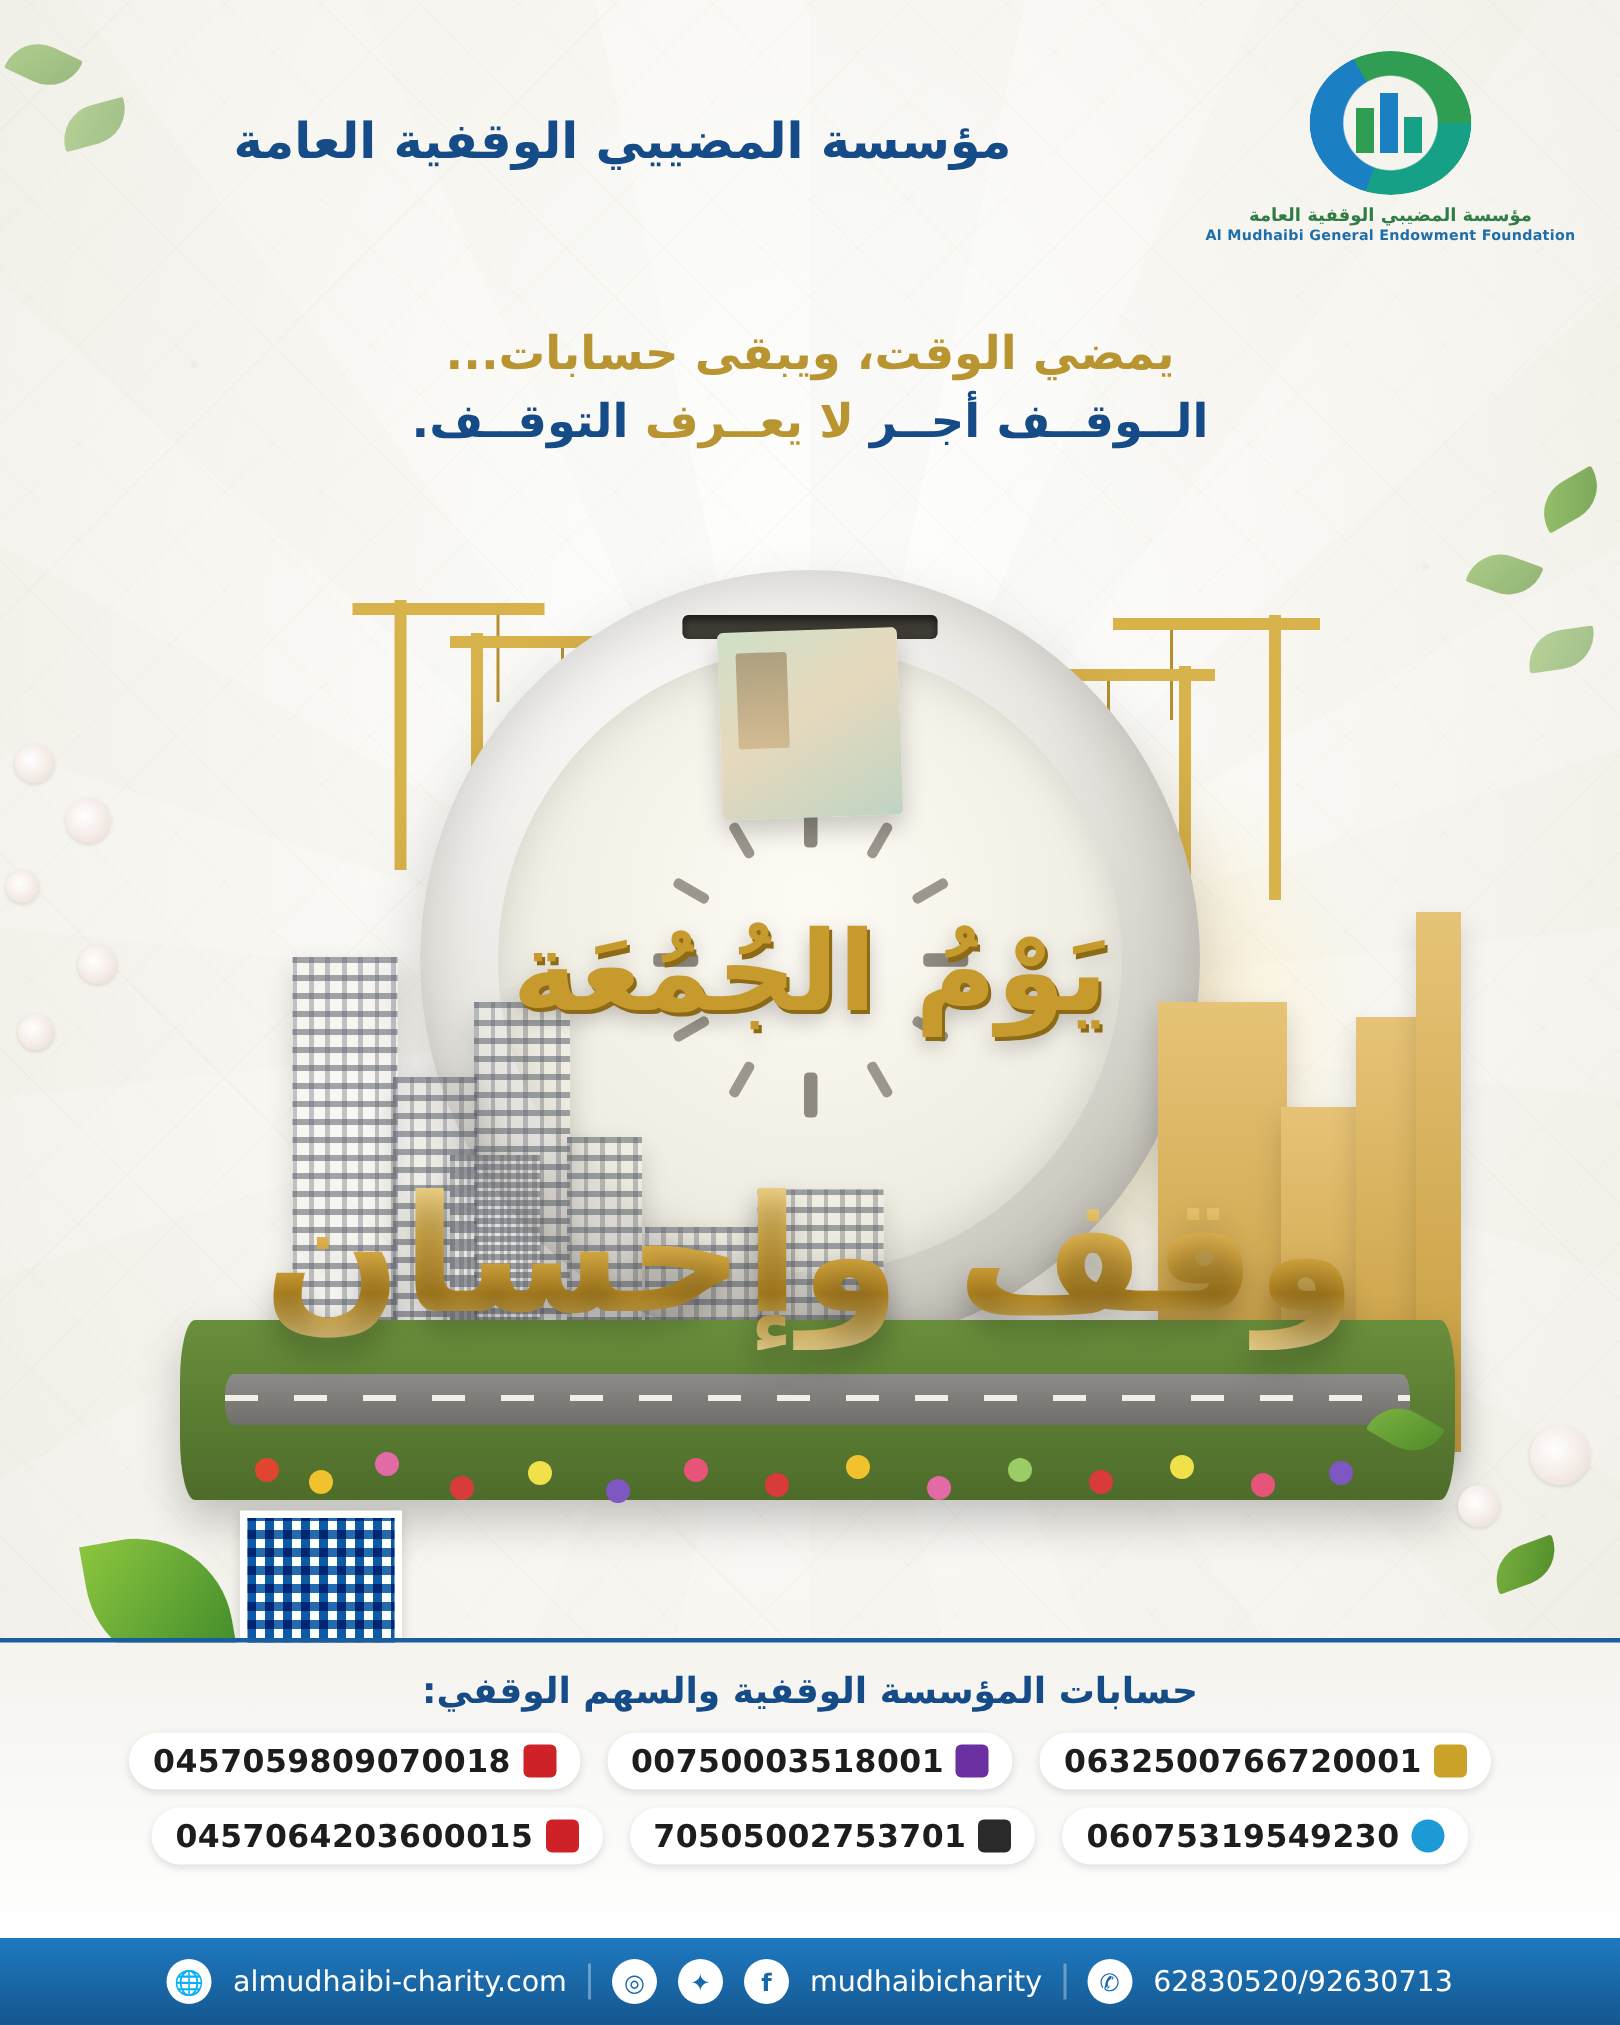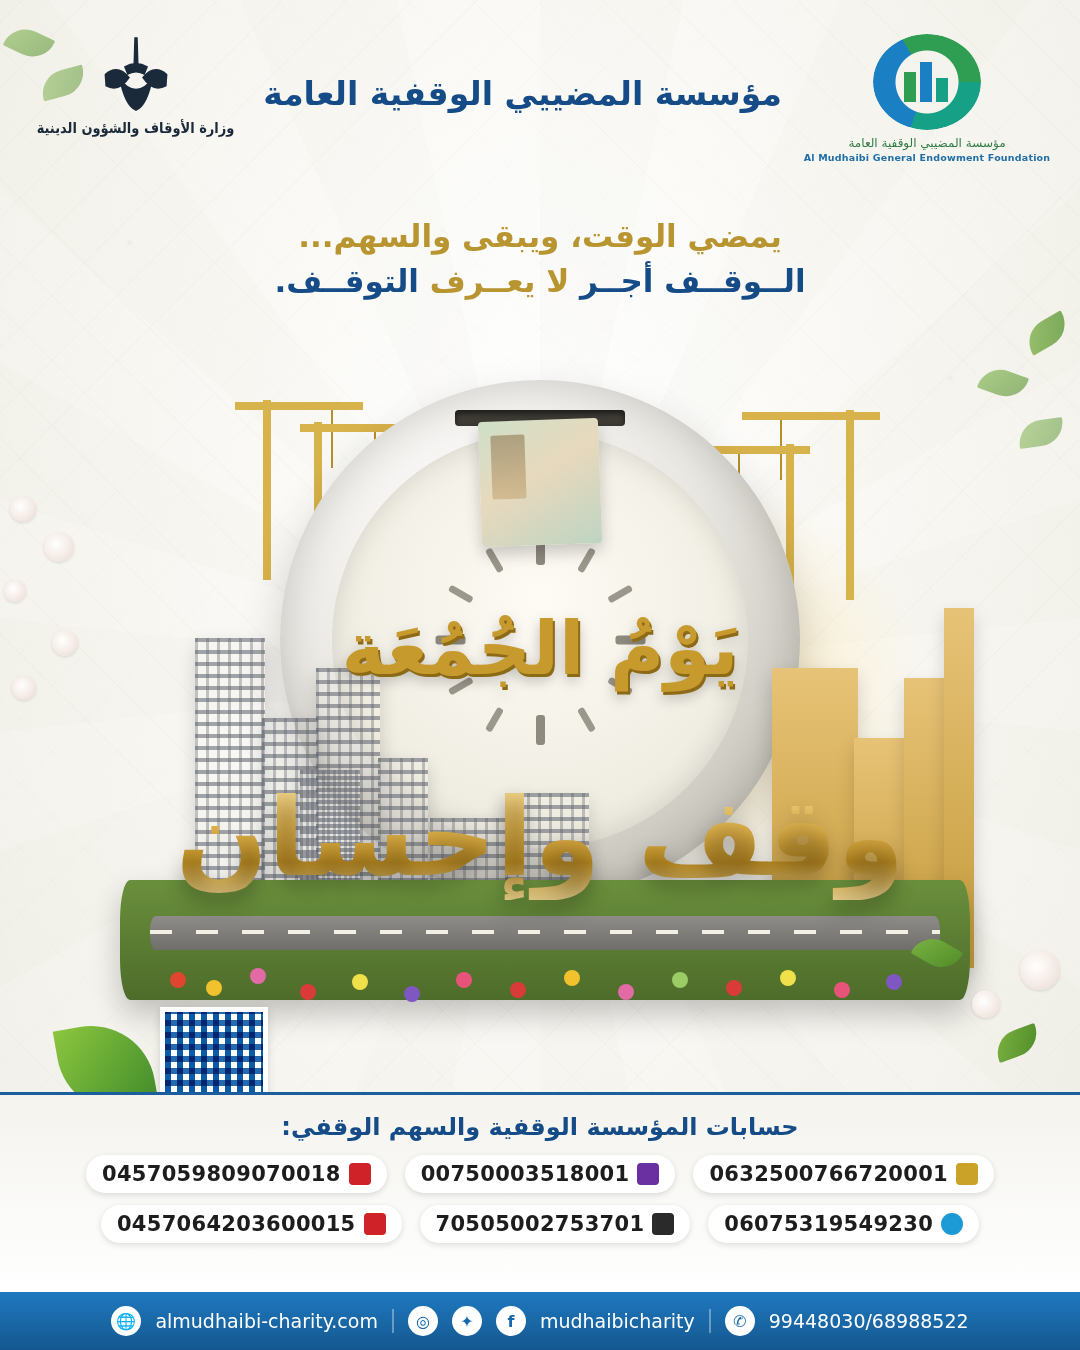--- a/index.html
+++ b/index.html
@@ -56,21 +56,21 @@
   .logo-mark .bldg {
     position: absolute; left: 50%; top: 50%;
     transform: translate(-50%,-50%);
     width: 46px; height: 40px;
     background:
       linear-gradient(#2f9e52,#2f9e52) 0 10px/12px 30px no-repeat,
       linear-gradient(#1b7fc4,#1b7fc4) 16px 0/12px 40px no-repeat,
       linear-gradient(#16a085,#16a085) 32px 16px/12px 24px no-repeat;
   }
   .logo-ar {
-    font-size: 12px; color: #2f7d45; font-weight: normal; letter-spacing: .2px;
+    font-size: 12px; color: #2f7d45; font-weight: bold; letter-spacing: .2px;
   }
   .logo-en {
     font-size: 9.5px; color: #1f6ea8; font-weight: bold; margin-top: 2px;
     letter-spacing: .2px;
   }
   .header-center { flex: 1; text-align: center; padding-top: 44px; }
   .org-title {
     font-size: 33px; font-weight: bold; color: #154b86; letter-spacing: .5px;
   }
   .org-sub {
@@ -281,38 +281,24 @@
         <div class="bldg"></div>
       </div>
       <div class="logo-ar">مؤسسة المضيبي الوقفية العامة</div>
       <div class="logo-en">Al Mudhaibi General Endowment Foundation</div>
     </div>
 
     <div class="header-center">
       <div class="org-title">مؤسسة المضييي الوقفية العامة</div>
     </div>
 
-    <div class="logo-right">
-      <div class="khanjar">
-        <svg viewBox="0 0 100 100" aria-hidden="true">
-          <g fill="#1b2a3a">
-            <path d="M48 6 L52 6 L53 40 L47 40 Z"></path>
-            <path d="M36 40 q14 -8 28 0 l-4 10 q-10 -6 -20 0 Z"></path>
-            <path d="M30 52 q20 28 40 0 q-6 34 -20 40 q-14 -6 -20 -40 Z"></path>
-            <path d="M14 46 q18 -10 28 10 q-16 16 -30 4 Z" transform="rotate(-12 28 50)"></path>
-            <path d="M86 46 q-18 -10 -28 10 q16 16 30 4 Z" transform="rotate(12 72 50)"></path>
-          </g>
-        </svg>
-      </div>
-      <div class="ministry-ar">وزارة الأوقاف والشؤون الدينية</div>
-    </div>
   </div>
 
   <div class="slogan">
-    <div class="slogan-line1">يمضي الوقت، ويبقى والسهم...</div>
+    <div class="slogan-line1">يمضي الوقت، ويبقى حسابات...</div>
     <div class="slogan-line2">
       <span>الــوقــف أجــر </span><span class="hl">لا يعــرف</span><span> التوقــف.</span>
     </div>
   </div>
 
   <div class="hero">
     <div class="sunglow"></div>
 
     <div class="crane" style="left:235px; top:20px; width:130px; height:200px;">
       <div class="mast" style="left:28px; top:20px; height:180px;"></div>
@@ -489,16 +475,16 @@
   <div class="footer">
     <span class="fic">🌐</span>
     <span>almudhaibi-charity.com</span>
     <span class="sep"></span>
     <span class="fic">◎</span>
     <span class="fic">✦</span>
     <span class="fic">f</span>
     <span>mudhaibicharity</span>
     <span class="sep"></span>
     <span class="fic">✆</span>
-    <span>99448030/68988522</span>
+    <span>62830520/92630713</span>
   </div>
 
 </div>
 
 </body></html>

